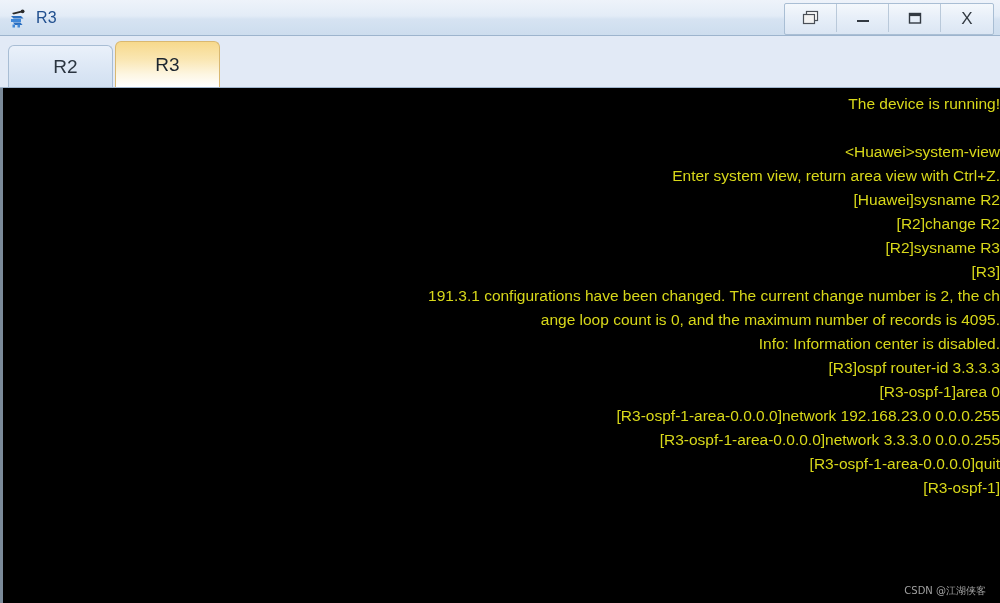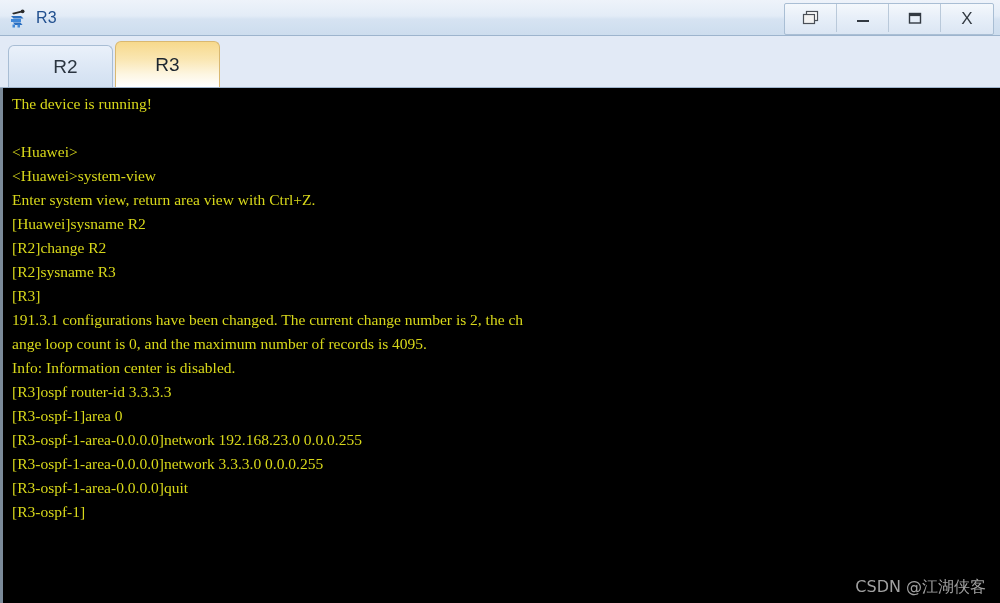--- a/index.html
+++ b/index.html
@@ -15,20 +15,21 @@
     font-family: "Liberation Sans", sans-serif;
   }
 
   .window {
     width: 1000px;
     height: 603px;
     position: relative;
     display: flex;
     flex-direction: column;
     background: #000;
+    text-align: right;
   }
 
   
   .titlebar {
     height: 36px;
     flex: 0 0 36px;
     background: linear-gradient(to bottom, #eef3fa 0%, #e3ecf7 45%, #d6e3f2 55%, #cdddee 100%);
     border-bottom: 1px solid #9db4cd;
     display: flex;
     align-items: center;
@@ -135,35 +136,35 @@
   }
   .term-inner {
     position: absolute;
     left: 0;
     top: 4px;
     right: 0;
     bottom: 0;
     padding-left: 9px;
   }
   .line {
-    font-family: Liberation Serif, serif;
+    font-family: Liberation Sans, sans-serif;
     font-size: 15.5px;
     line-height: 24px;
     height: 24px;
     color: #d8d81a;
     white-space: pre;
     letter-spacing: 0px;
   }
   .line.blank { color: transparent; }
 
   .watermark {
     position: absolute;
     right: 14px;
     bottom: 5px;
-    font-size: 16px;
+    font-size: 10px;
     color: #bdbdbd;
     font-family: "DejaVu Sans", sans-serif;
     opacity: 0.85;
     white-space: nowrap;
   }
 </style>
 </head>
 <body>
 
 <div class="window">
@@ -214,21 +215,20 @@
     </div>
     <div class="tab active">
       <span>R3</span>
     </div>
   </div>
 
   <div class="terminal">
     <div class="term-inner">
       <div class="line">The device is running!</div>
       <div class="line blank"></div>
-      <div class="line">&lt;Huawei&gt;</div>
       <div class="line">&lt;Huawei&gt;system-view</div>
       <div class="line">Enter system view, return area view with Ctrl+Z.</div>
       <div class="line">[Huawei]sysname R2</div>
       <div class="line">[R2]change R2</div>
       <div class="line">[R2]sysname R3</div>
       <div class="line">[R3]</div>
       <div class="line">191.3.1 configurations have been changed. The current change number is 2, the ch</div>
       <div class="line">ange loop count is 0, and the maximum number of records is 4095.</div>
       <div class="line">Info: Information center is disabled.</div>
       <div class="line">[R3]ospf router-id 3.3.3.3</div>

